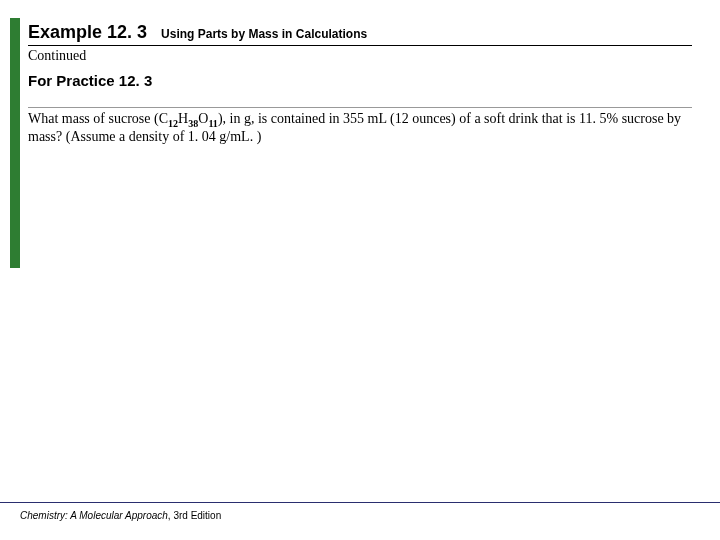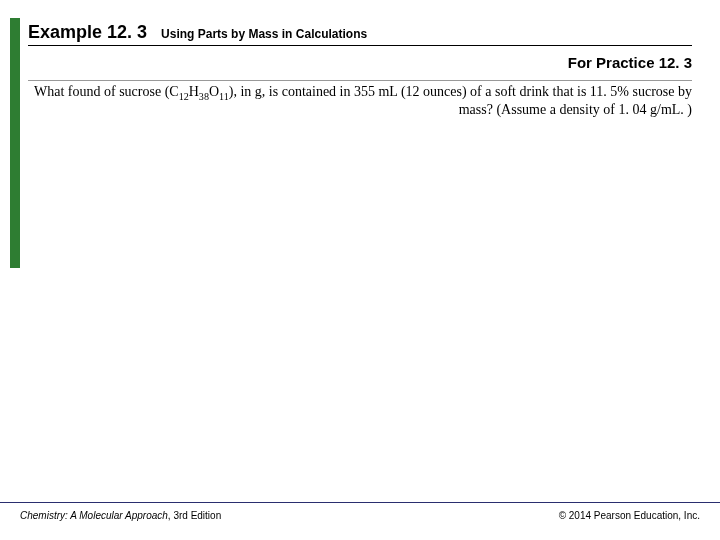--- a/index.html
+++ b/index.html
@@ -1,51 +1,51 @@
 <!DOCTYPE html>
 <html><head>
 <meta charset="utf-8">
 <style>
   * { box-sizing: border-box; margin: 0; padding: 0; }
   html, body { width: 720px; height: 540px; font-family: "Times New Roman", Times, serif; background: #fff; color: #000; }
   .page { position: relative; width: 720px; height: 540px; }
-  .content { padding: 22px 28px 0 28px; text-align: right; }
+  .content { padding: 22px 28px 0 28px; }
   .title-row { display: flex; align-items: baseline; border-bottom: 1.5px solid #000; padding-bottom: 2px; margin-bottom: 2px; }
   .example-num { font-family: Arial, Helvetica, sans-serif; font-weight: bold; font-size: 18px; margin-right: 14px; white-space: nowrap; }
   .example-title { font-family: Arial, Helvetica, sans-serif; font-weight: bold; font-size: 12px; }
   .continued { font-family: "Times New Roman", serif; font-size: 14px; margin-top: 2px; margin-bottom: 8px; }
   .green-bar { position: absolute; left: 10px; top: 18px; width: 10px; height: 250px; background: #2e7d32; }
-  .section-head { font-family: Arial, Helvetica, sans-serif; font-weight: bold; font-size: 15px; border-bottom: 1px solid #999; margin-top: 8px; margin-bottom: 2px; padding-bottom: 9px; }
+  .section-head { font-family: Arial, Helvetica, sans-serif; font-weight: bold; font-size: 15px; border-bottom: 1px solid #999; margin-top: 8px; margin-bottom: 2px; padding-bottom: 18px; }
   .body-text { font-family: "Times New Roman", serif; font-size: 14px; line-height: 1.25; margin-bottom: 14px; }
-  .sub { font-size: 0.72em; vertical-align: sub; line-height: 0; }
+  .sub { font-size: 0.72em; vertical-align: sub; line-height: 0; font-weight: bold; }
   .sup { font-size: 0.72em; vertical-align: super; line-height: 0; }
-  .footer { position: absolute; left: 0; right: 0; bottom: 18px; padding: 6px 20px 0 20px; border-top: 1.5px solid #2a2e6f; display: flex; justify-content: space-between; align-items: center; font-family: Arial, Helvetica, sans-serif; font-size: 10px; color: #000; }
+  .footer { position: absolute; left: 0; right: 0; bottom: 18px; padding: 6px 20px 0 20px; border-top: 1.5px solid #2a2e6f; display: flex; justify-content: space-between; align-items: flex-start; font-family: Arial, Helvetica, sans-serif; font-size: 10px; color: #000; }
   .footer-left { line-height: 1.3; }
   .book-title { font-style: italic; }
 </style>
 </head>
 <body>
 
 <div class="page">
   <div class="green-bar"></div>
 
   <div class="content">
     <div class="title-row">
       <span class="example-num">Example 12. 3</span>
       <span class="example-title">Using Parts by Mass in Calculations</span>
     </div>
+    <div class="continued">Continued</div>
 
     <div class="section-head">For Practice 12. 3</div>
     <div class="body-text">
-      <span>What found of sucrose (C</span><span class="sub">12</span><span>H</span><span class="sub">38</span><span>O</span><span class="sub">11</span><span>), in g, is contained in 355 mL (12 ounces) of a soft drink that is 11. 5% sucrose by mass? (Assume a density of 1. 04 g/mL. )</span>
+      <span>What mass of sucrose (C</span><span class="sub">12</span><span>H</span><span class="sub">38</span><span>O</span><span class="sub">11</span><span>), in g, is contained in 355 mL (12 ounces) of a soft drink that is 11. 5% sucrose by mass? (Assume a density of 1. 04 g/mL. )</span>
     </div>
 
   </div>
 
   <div class="footer">
     <div class="footer-left">
       <div>
         <span class="book-title">Chemistry: A Molecular Approach</span><span>, 3rd Edition</span>
       </div>
     </div>
-    <div>© 2014 Pearson Education, Inc.</div>
   </div>
 </div>
 
 </body></html>

